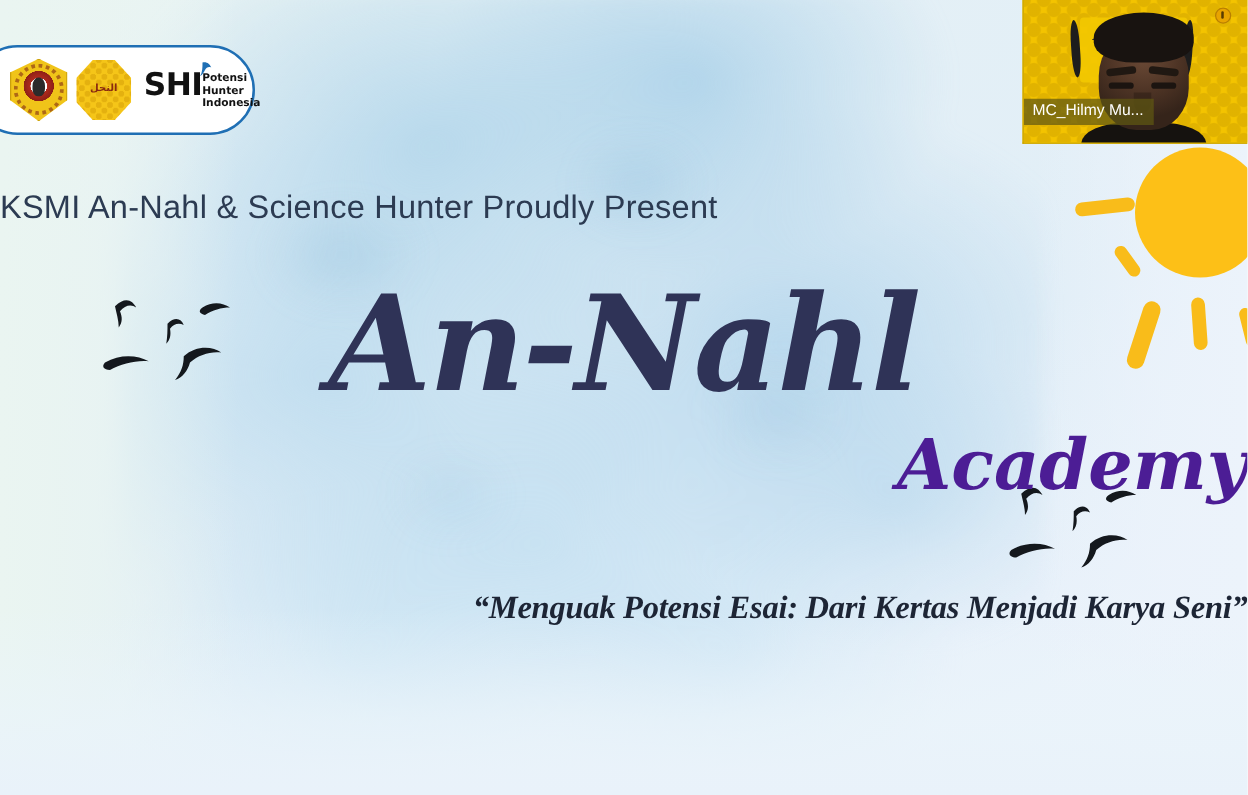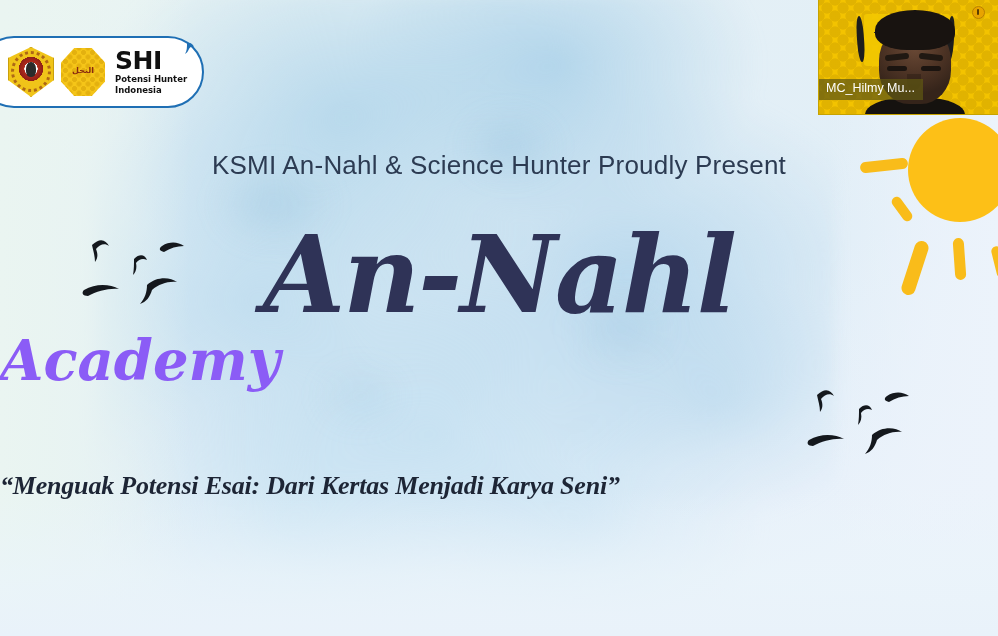--- a/index.html
+++ b/index.html
@@ -152,21 +152,21 @@
     top: 40%;
     text-align: center;
     font-size: 8px;
     color: #8a2a10;
     font-weight: bold;
     font-family: "DejaVu Sans", sans-serif;
     line-height: 1;
   }
   .shi-block {
     display: flex;
-    flex-direction: column;
+    flex-direction: row;
     justify-content: center;
     margin-left: 3px;
   }
   .shi-top {
     position: relative;
     font-size: 25px;
     font-weight: bold;
     letter-spacing: -0.5px;
     color: #111111;
     line-height: 0.92;
@@ -187,21 +187,20 @@
     line-height: 1.2;
     margin-top: 2px;
     font-family: "DejaVu Sans", sans-serif;
   }
 
   
   .present-line {
     position: absolute;
     left: 0; right: 0;
     top: 150px;
-    text-align: center;
     font-size: 26px;
     color: #2c3b52;
     letter-spacing: 0.2px;
     font-family: "Liberation Sans", sans-serif;
   }
   .brand-main {
     position: absolute;
     left: 0; right: 0;
     top: 222px;
     text-align: center;
@@ -209,35 +208,35 @@
     line-height: 1;
     font-style: italic;
     font-weight: bold;
     color: #2f3357;
     font-family: "DejaVu Serif", serif;
     letter-spacing: -2px;
   }
   .brand-sub {
     position: absolute;
     left: 0; right: 0;
-    top: 332px;
-    text-align: left;
+    top: 344px;
+    text-align: right;
     font-size: 56px;
     line-height: 1;
     font-style: italic;
     font-weight: bold;
-    color: #8b5cf6;
+    color: #4c1d95;
     font-family: "DejaVu Serif", serif;
     letter-spacing: 0px;
   }
   .tagline {
     position: absolute;
     left: 0; right: 0;
     top: 471px;
-    text-align: left;
+    text-align: right;
     font-size: 26px;
     font-weight: bold;
     font-style: italic;
     color: #1d2535;
     font-family: "Liberation Serif", serif;
     letter-spacing: -0.2px;
   }
 
   
   .sun-wrap {

